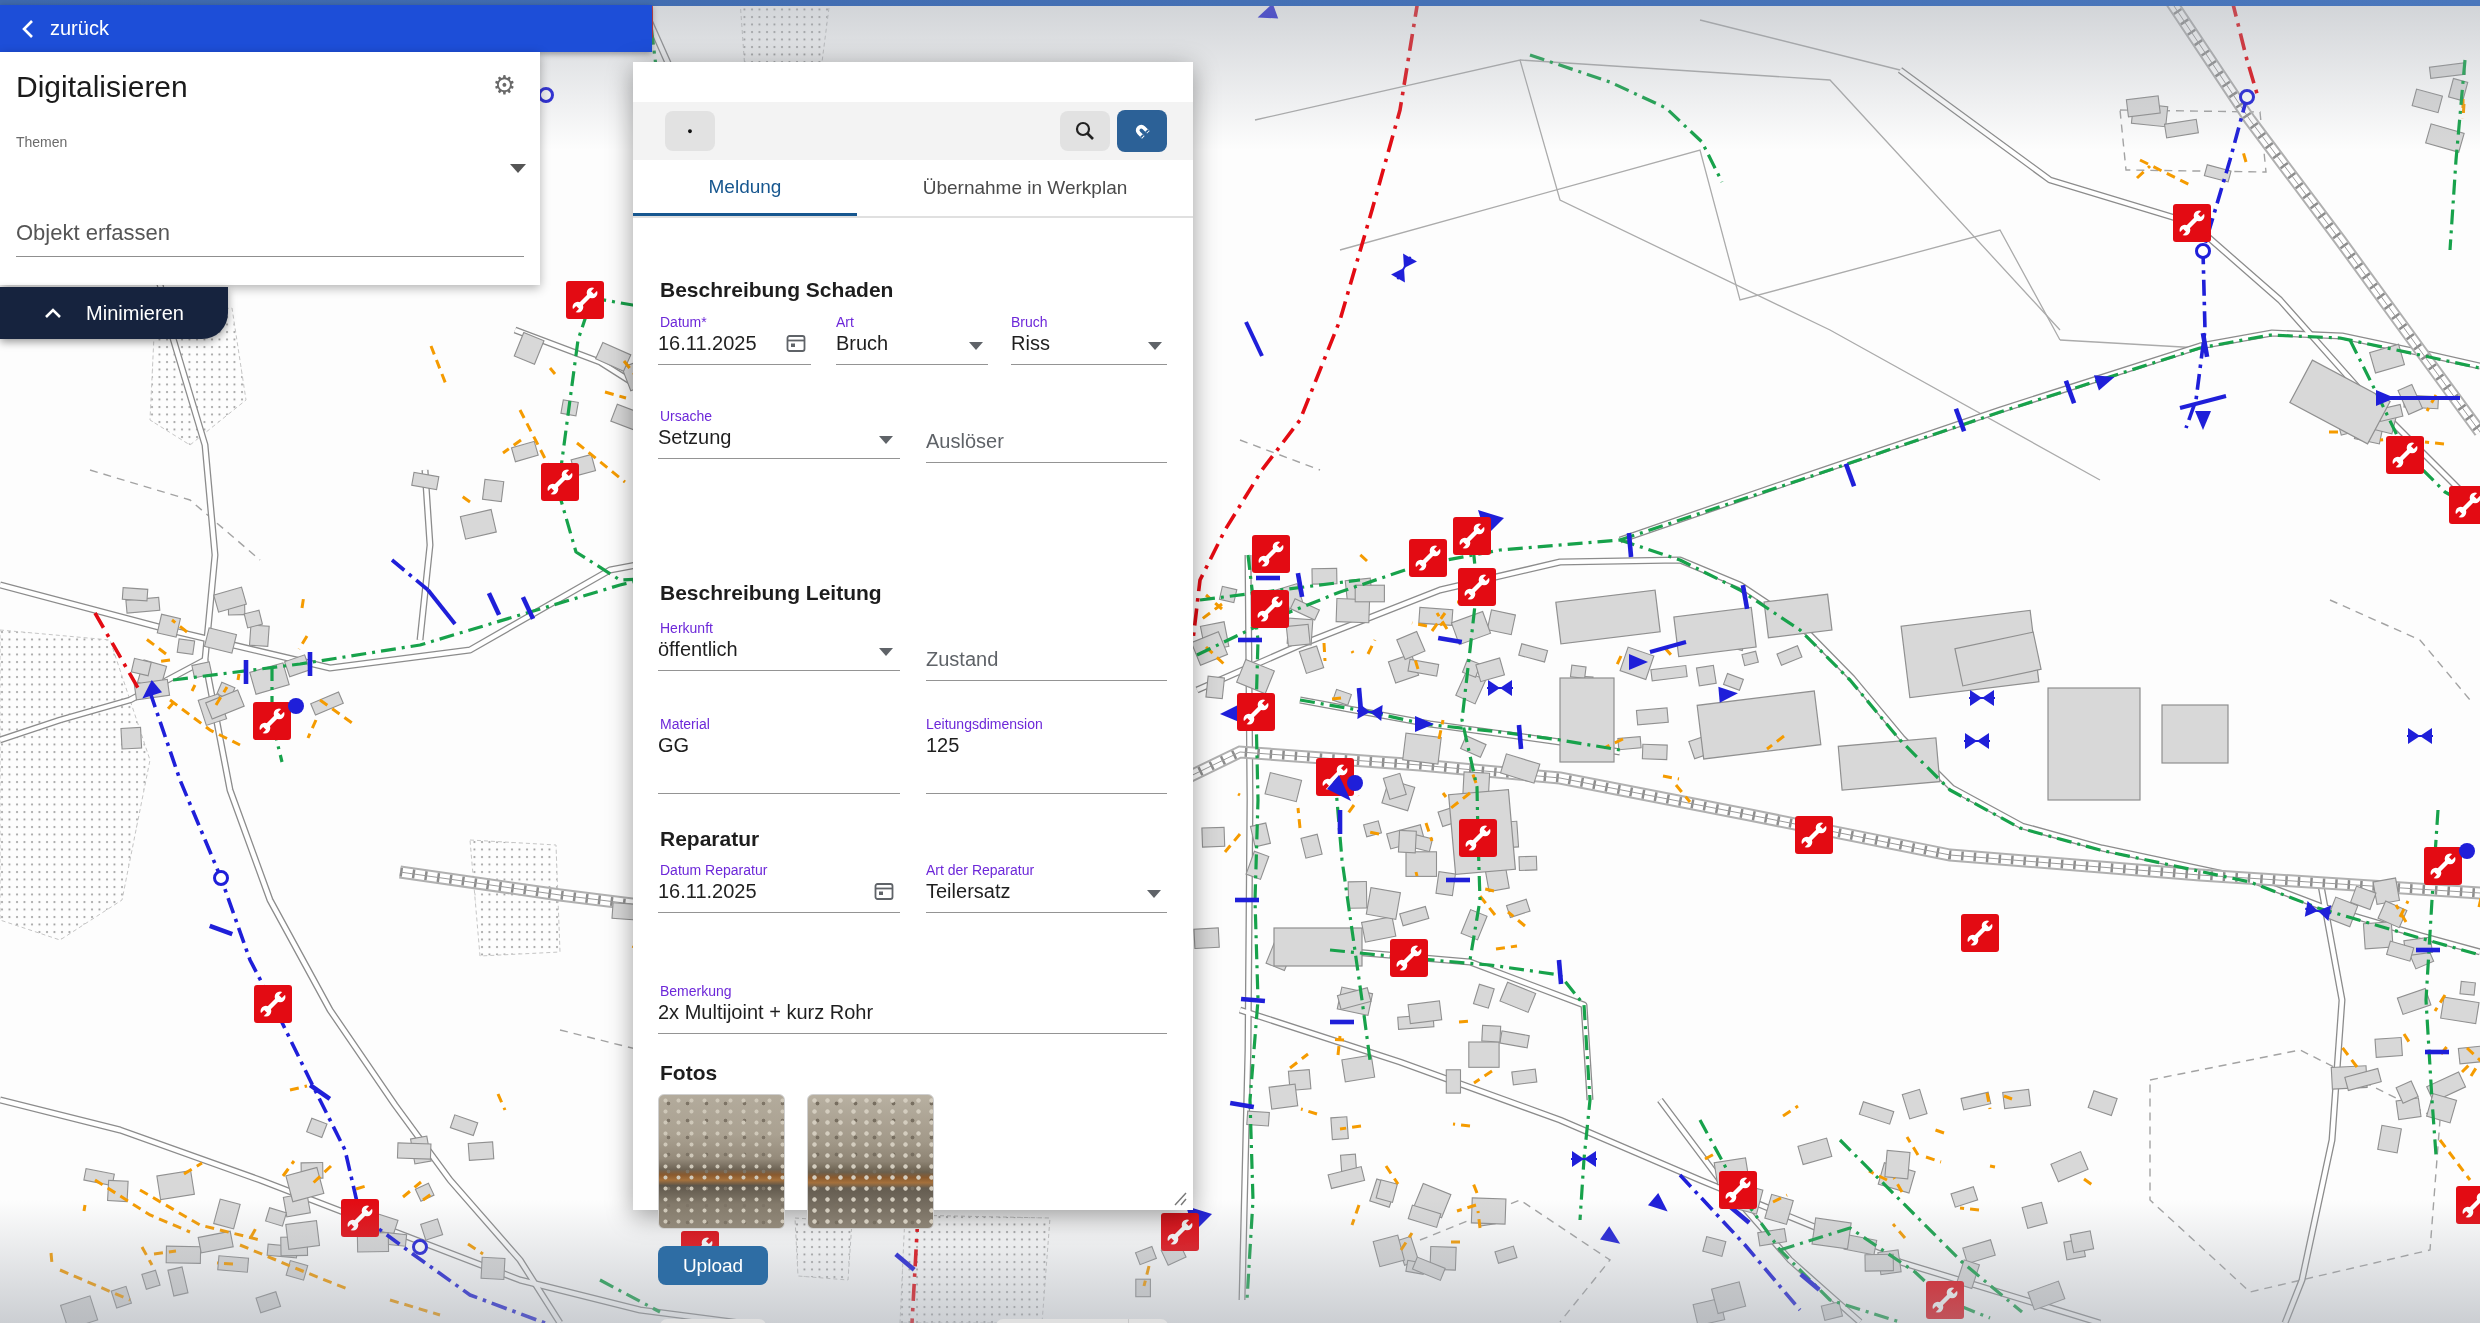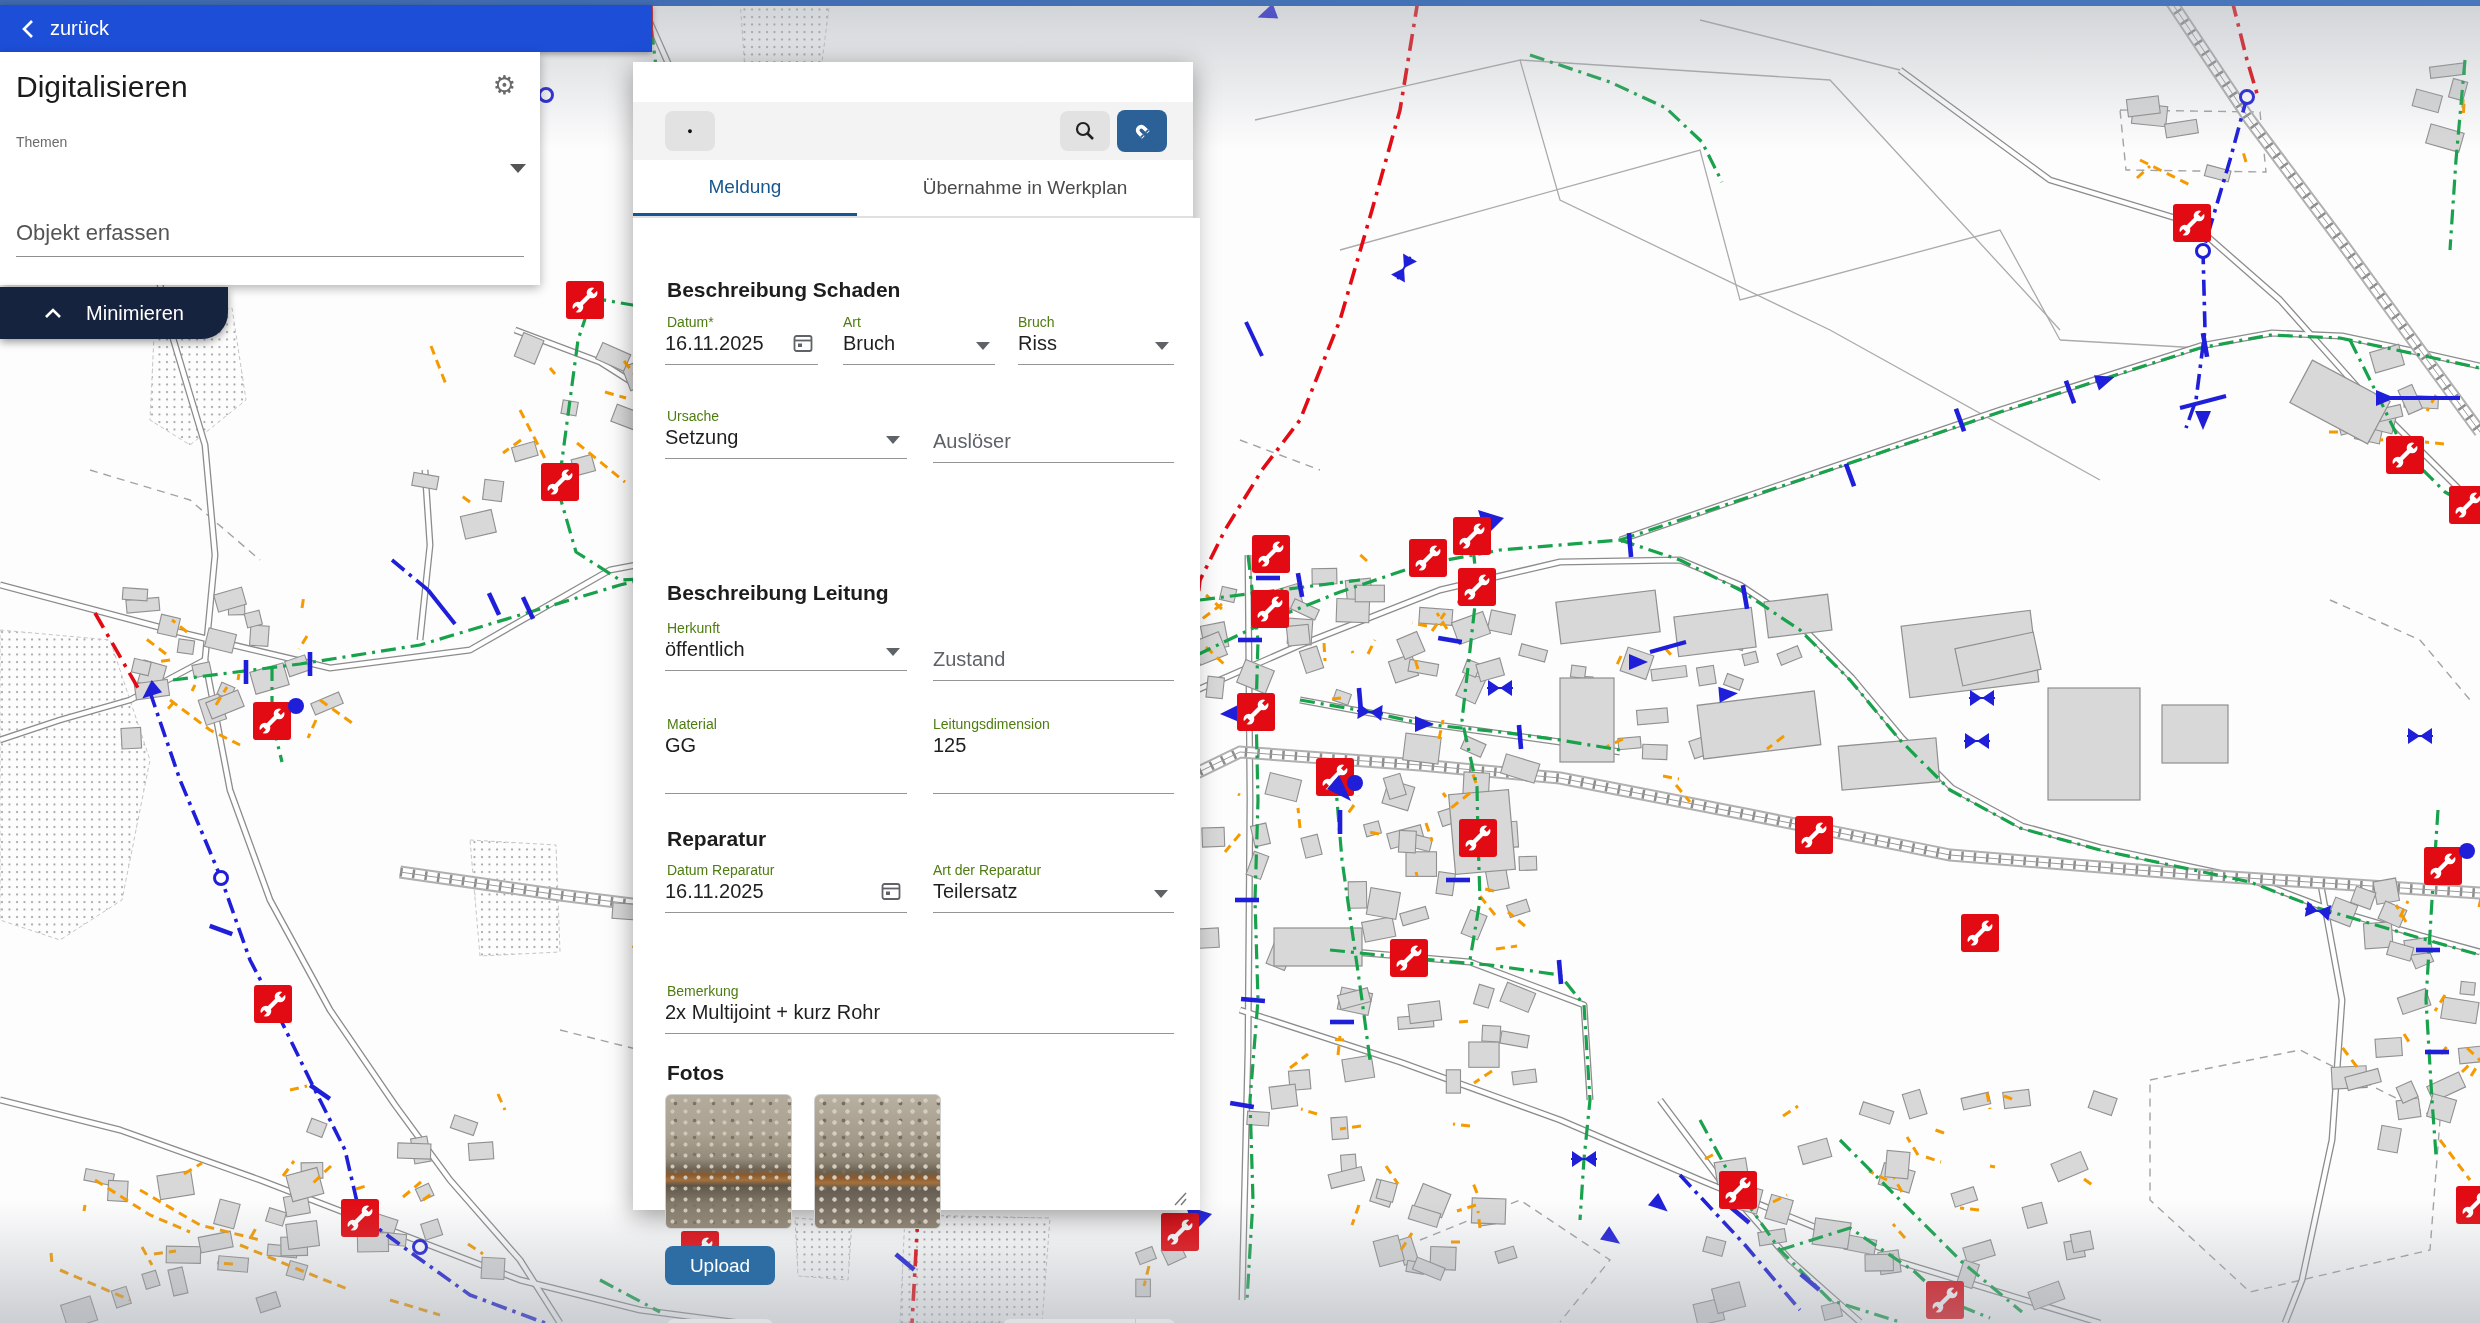--- a/index.html
+++ b/index.html
@@ -41,23 +41,23 @@
   .tbtn{position:absolute;width:50px;height:40px;border-radius:8px;background:#e2e2e2;
     display:flex;align-items:center;justify-content:center;}
   #btn-point{left:32px;top:9px;font-size:9px;color:#111;}
   #btn-search{left:427px;top:9px;}
   #btn-snap{left:484px;top:8px;background:#2c6197;height:42px;}
   #tabs{position:absolute;left:0;top:98px;width:560px;height:56px;display:flex;
     border-bottom:2px solid #e0e0e0;background:#fff;}
   .tab{display:flex;align-items:center;justify-content:center;font-size:19px;height:100%;box-sizing:border-box;}
   #tab1{width:224px;color:#17578f;border-bottom:3px solid #17578f;}
   #tab2{width:336px;color:#4a4a4a;}
-  #content{position:absolute;left:0;top:156px;width:560px;height:992px;background:#fff;margin-left:7px;}
+  #content{position:absolute;left:0;top:156px;width:560px;height:992px;background:#fff;}
   .sec{position:absolute;left:27px;font-size:21px;font-weight:bold;color:#1d1d1d;}
-  .fl{position:absolute;font-size:14px;color:#4d7c0f;}
+  .fl{position:absolute;font-size:14px;color:#6d28d9;}
   .fv{position:absolute;font-size:20px;color:#1f1f1f;border-bottom:1px solid #949494;
       box-sizing:border-box;padding-bottom:9px;}
   .fv.ph{color:#5f6368;}
   .dcaret{position:absolute;width:0;height:0;border-left:7px solid transparent;
       border-right:7px solid transparent;border-top:8px solid #5f6368;}
   .calico{position:absolute;}
   .photo{position:absolute;width:125px;height:133px;border-radius:6px;border:1px solid #cfcfcf;
     background-image:
       radial-gradient(circle,#cfc8b9 1.6px,transparent 2.4px),
       radial-gradient(circle,#7d7466 1.4px,transparent 2.2px),

